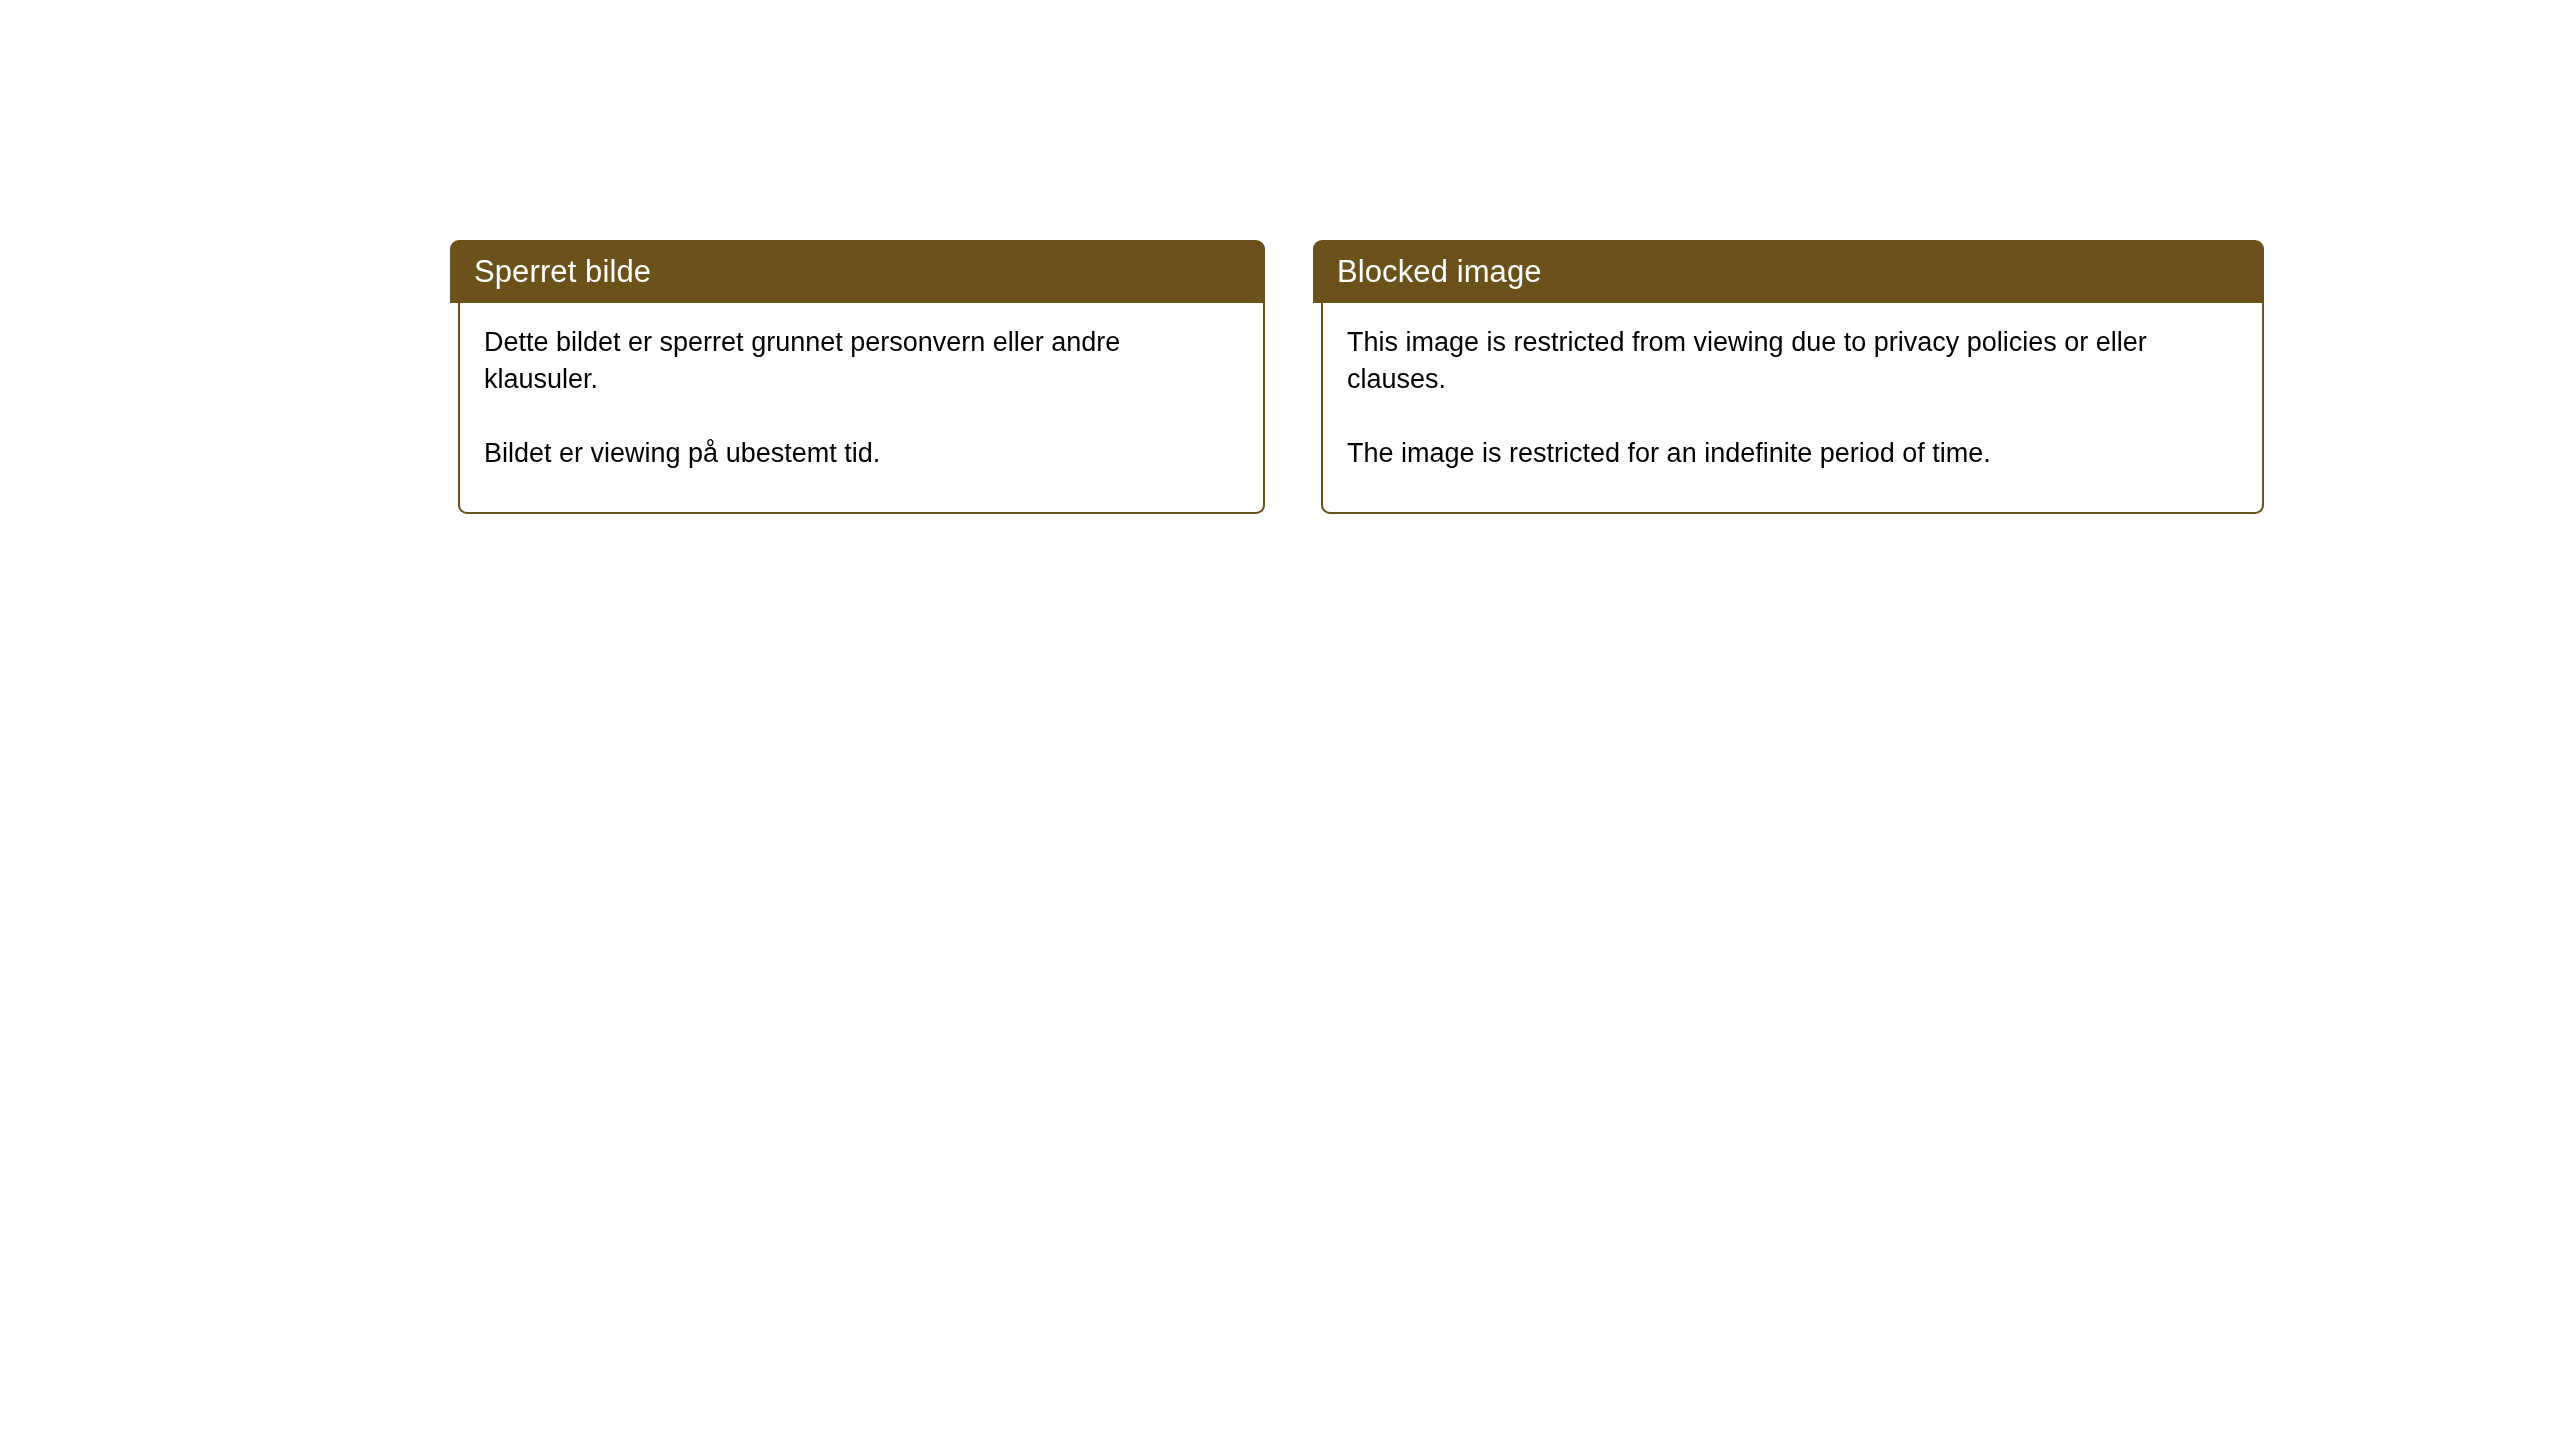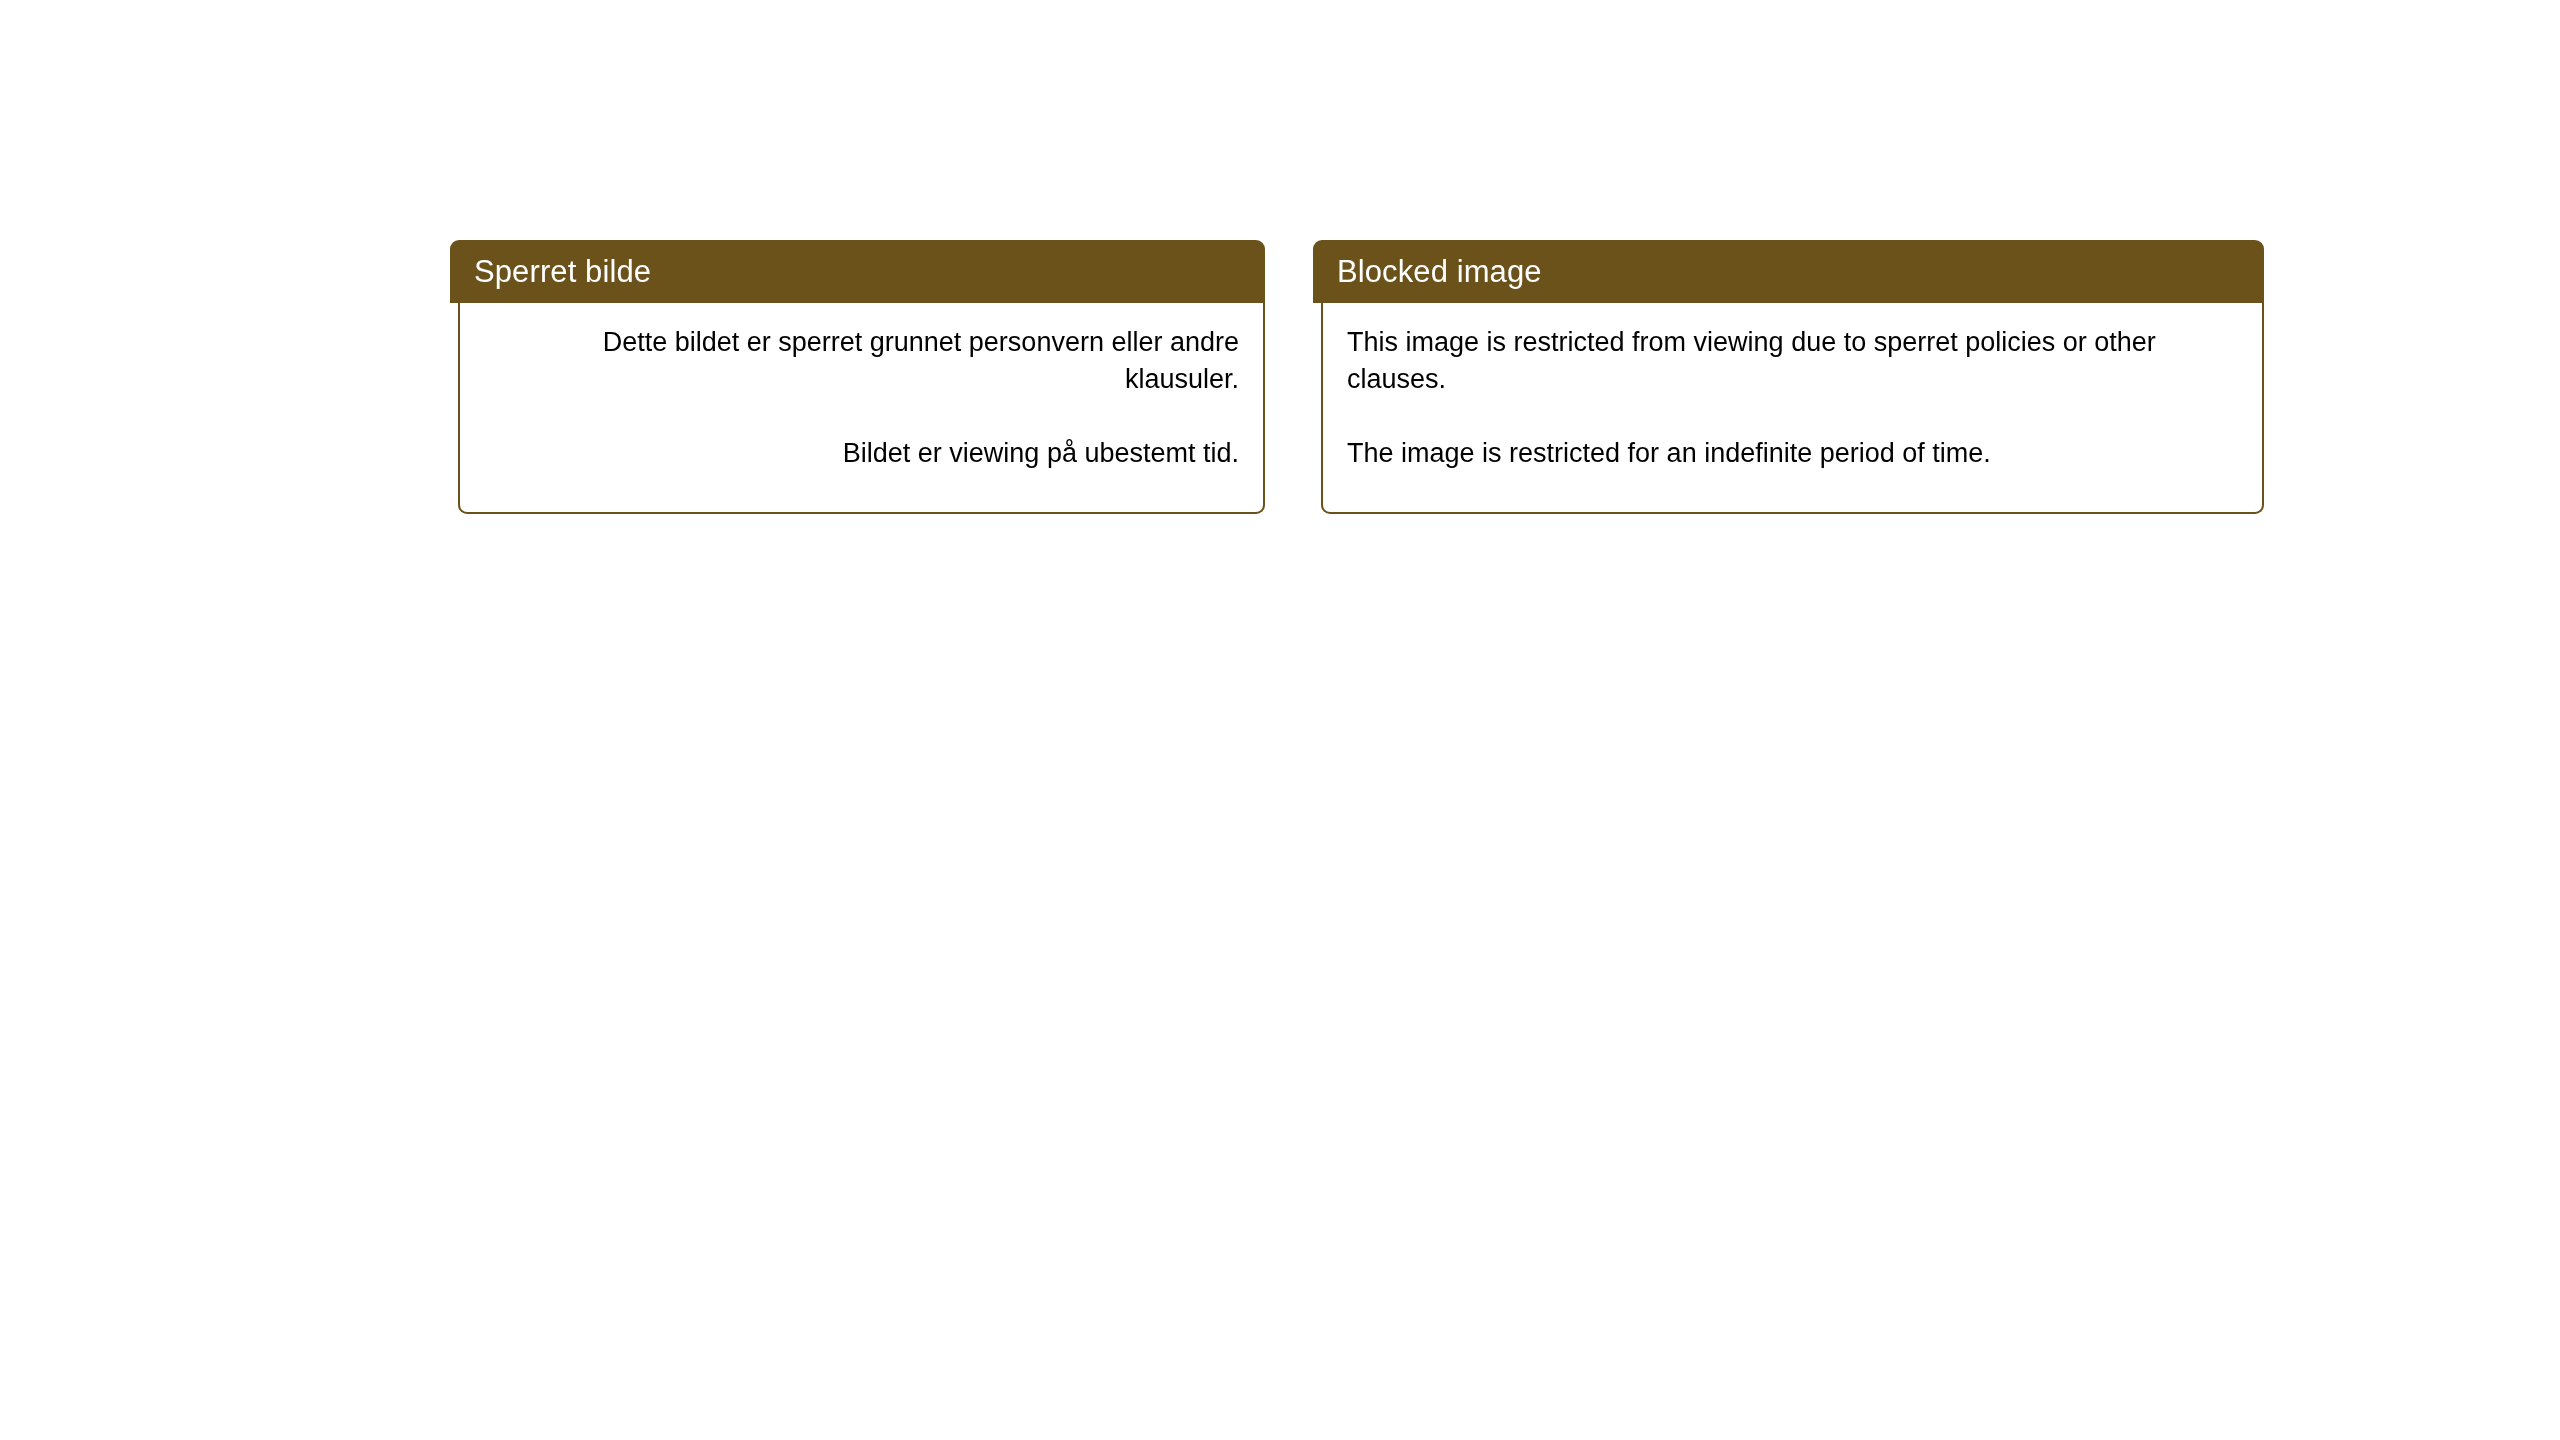--- a/index.html
+++ b/index.html
@@ -25,21 +25,21 @@
     align-items: flex-start;
     gap: 48px;
   }
 
   .panel {
     position: relative;
     box-sizing: border-box;
     background: #ffffff;
   }
 
-  .panel-a { width: 815px; text-align: right; }
+  .panel-a { width: 815px; }
   .panel-b { width: 951px; }
 
   .panel-header {
     box-sizing: border-box;
     height: 63px;
     background: #6b521b;
     border-radius: 9px 9px 0 0;
     display: flex;
     align-items: center;
     padding: 0 0 0 24px;
@@ -100,19 +100,19 @@
       <div class="para-gap"></div>
       <p>Bildet er viewing på ubestemt tid.</p>
     </div>
   </div>
 
   <div class="panel panel-b">
     <div class="panel-header">
       <span class="panel-title">Blocked image</span>
     </div>
     <div class="panel-body">
-      <p>This image is restricted from viewing due to sperret policies or other clauses.</p>
+      <p>This image is restricted from viewing due to privacy policies or eller clauses.</p>
       <div class="para-gap"></div>
       <p>The image is restricted for an indefinite period of time.</p>
     </div>
   </div>
 
 </div>
 
 </body></html>

